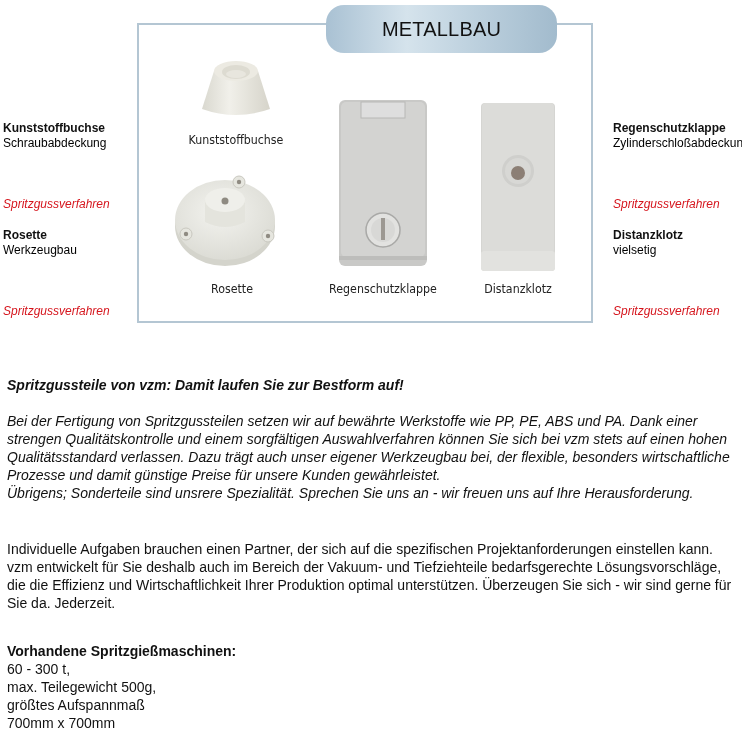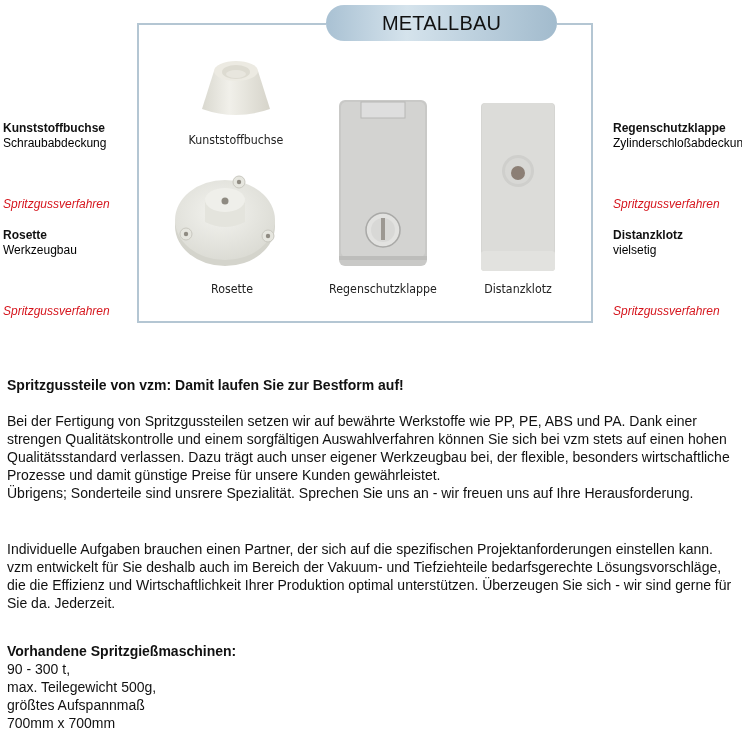--- a/index.html
+++ b/index.html
@@ -11,21 +11,21 @@
   .caption-col.left { left: 3px; top: 121px; }
   .caption-col.right { left: 613px; top: 121px; }
   .cap-block { margin-bottom: 16px; }
   .cap-title { font-weight: bold; color: #111; }
   .cap-sub { color: #000000; }
   .cap-process { color: #d6161e; font-style: italic; margin-top: 46px; }
 
   
   .panel { position: absolute; left: 137px; top: 23px; width: 456px; height: 300px;
            border: 2px solid #b4c6d3; border-top-width: 2px; box-sizing: border-box; }
-  .panel-badge { position: absolute; left: 326px; top: 5px; width: 231px; height: 36px;
+  .panel-badge { position: absolute; left: 326px; top: 5px; width: 231px; height: 48px;
                  border-radius: 18px;
                  background: linear-gradient(90deg, #a9c1d3 0%, #d5e3ec 35%, #c0d3e0 60%, #a2bbcd 100%);
                  display: flex; align-items: center; justify-content: center;
                  font-size: 20px; color: #111; letter-spacing: 0.2px; z-index: 2; }
   .badge-gap { position: absolute; left: 326px; top: 23px; width: 231px; height: 4px; background: #fff; z-index: 1; }
 
   .prod-label { position: absolute; font-size: 12px; color: #222; text-align: center;
                 font-family: "DejaVu Sans", sans-serif; transform: scaleX(0.92); transform-origin: center; }
 
   svg.prod { position: absolute; overflow: visible; }
@@ -119,29 +119,29 @@
 <svg class="prod" style="left:481px; top:103px;" width="74" height="170" viewBox="0 0 74 170">
   <rect x="0" y="0" width="74" height="168" rx="4" fill="#d5d5d2"></rect>
   <rect x="1" y="0" width="72" height="150" rx="4" fill="#dcdcd9"></rect>
   <rect x="0" y="148" width="74" height="20" rx="3" fill="#e2e2df"></rect>
   <circle cx="37" cy="68" r="16" fill="#cfcfcc"></circle>
   <circle cx="37" cy="68" r="13" fill="#d8d8d5"></circle>
   <circle cx="37" cy="70" r="7" fill="#8c7f75"></circle>
 </svg>
 <div class="prod-label" style="left:458px; top:282px; width:120px;">Distanzklotz</div>
 
-<div class="body-text" style="top:376px;">
+<div class="body-text" style="top:376px;font-style:italic;">
   <p class="h-bold">Spritzgussteile von vzm: Damit laufen Sie zur Bestform auf!</p>
   <p style="margin-top:18px;">Bei der Fertigung von Spritzgussteilen setzen wir auf bewährte Werkstoffe wie PP, PE, ABS und PA. Dank einer strengen Qualitätskontrolle und einem sorgfältigen Auswahlverfahren können Sie sich bei vzm stets auf einen hohen Qualitätsstandard verlassen. Dazu trägt auch unser eigener Werkzeugbau bei, der flexible, besonders wirtschaftliche Prozesse und damit günstige Preise für unsere Kunden gewährleistet.</p>
   <p>Übrigens; Sonderteile sind unsrere Spezialität. Sprechen Sie uns an - wir freuen uns auf Ihre Herausforderung.</p>
 </div>
 
 <div class="body-text" style="top:516px;">
   <p style="margin-top:24px;">Individuelle Aufgaben brauchen einen Partner, der sich auf die spezifischen Projektanforderungen einstellen kann. vzm entwickelt für Sie deshalb auch im Bereich der Vakuum- und Tiefziehteile bedarfsgerechte Lösungsvorschläge, die die Effizienz und Wirtschaftlichkeit Ihrer Produktion optimal unterstützen. Überzeugen Sie sich - wir sind gerne für Sie da. Jederzeit.</p>
 </div>
 
 <div class="specs">
   <div class="h-bold">Vorhandene Spritzgießmaschinen:</div>
-  <div>90 - 300 t,</div>
+  <div>60 - 300 t,</div>
   <div>max. Teilegewicht 500g,</div>
   <div>größtes Aufspannmaß</div>
   <div>700mm x 700mm</div>
 </div>
 
 </body></html>

